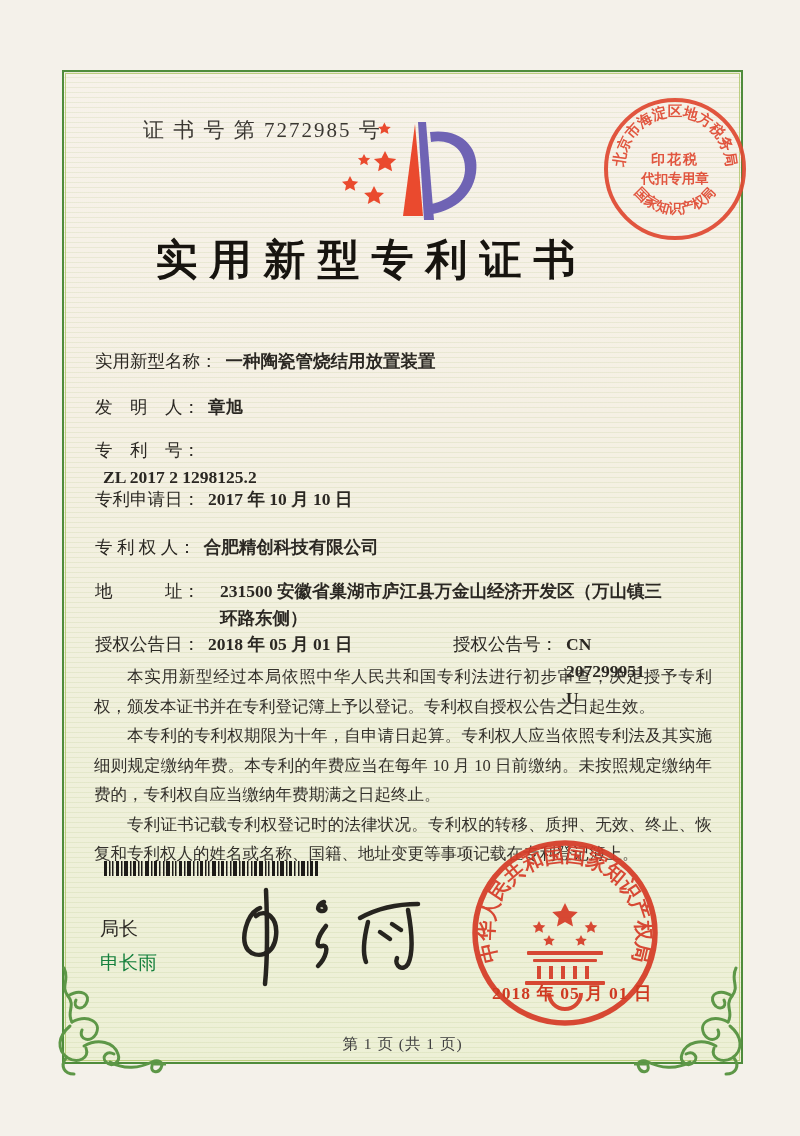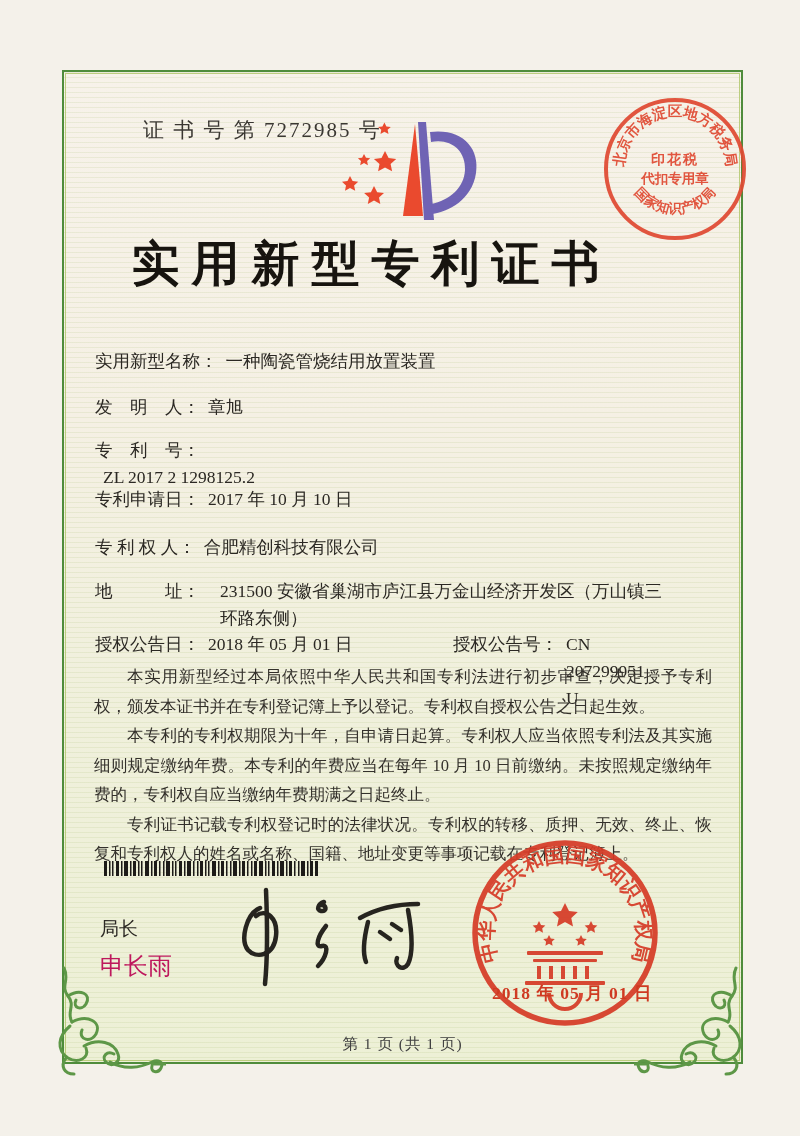--- a/index.html
+++ b/index.html
@@ -21,44 +21,44 @@
     position:absolute;left:1px;top:1px;right:1px;bottom:1px;
     border:1px solid #bccd7f;
   }
   .cert-no{
     position:absolute;left:95px;top:116px;font-size:21px;letter-spacing:2px;color:#3a3732;margin-left:48px;
   }
   .logo{position:absolute;left:338px;top:118px;width:152px;height:120px;}
   .tax-stamp{position:absolute;left:600px;top:94px;width:150px;height:150px;opacity:.93;}
   .page-title{
     position:absolute;left:62px;top:232px;width:619px;text-align:center;
-    font-size:48px;font-weight:600;letter-spacing:12px;color:#17140f;
+    font-size:42px;font-weight:600;letter-spacing:12px;color:#17140f;
   }
   .fields{position:absolute;left:95px;top:0;width:620px;font-size:17.5px;color:#2b2823;}
   .frow{position:absolute;left:0;display:flex;align-items:flex-start;line-height:27px;}
   .frow .lbl{white-space:pre;flex:0 0 auto;}
-  .frow .val{white-space:pre-wrap;margin-left:8px;}
+  .frow .val{white-space:pre-wrap;margin-left:8px;font-weight:bold;}
   .row-name{top:348px;}
   .row-inventor{top:394px;}
   .row-patno{top:437px;flex-direction:column;}
   .row-filing{top:486px;}
   .row-patentee{top:534px;}
   .row-address{top:578px;}
   .row-address .val{max-width:452px;margin-left:20px;}
   .row-grant{top:631px;}
   .grant-right{position:absolute;left:358px;top:0;display:flex;}
   .grant-right .val{margin-left:8px;}
   .body-text{
     position:absolute;left:94px;top:662px;width:618px;
     font-size:16.5px;line-height:29.5px;text-align:justify;color:#33302b;
   }
   .body-text p{margin:0;text-indent:2em;}
   .barcode{position:absolute;left:104px;top:861px;width:214px;height:15px;}
   .signer-title{position:absolute;left:100px;top:916px;font-size:19px;color:#2b2823;text-align:center;}
-  .signer-name{position:absolute;left:100px;top:950px;font-size:24px;color:#be185d;}
+  .signer-name{position:absolute;left:100px;top:950px;font-size:19px;color:#15803d;}
   .signature{position:absolute;left:222px;top:874px;width:210px;height:118px;}
   .office-seal{position:absolute;left:467px;top:835px;width:196px;height:196px;opacity:.92;}
   .seal-date{
     position:absolute;left:492px;top:981px;font-size:17.5px;font-weight:bold;
     color:#cf3a22;letter-spacing:1px;white-space:pre;
   }
   .footer{
     position:absolute;left:62px;top:1034px;width:681px;text-align:center;
     font-size:15.5px;color:#404040;letter-spacing:1px;
   }

